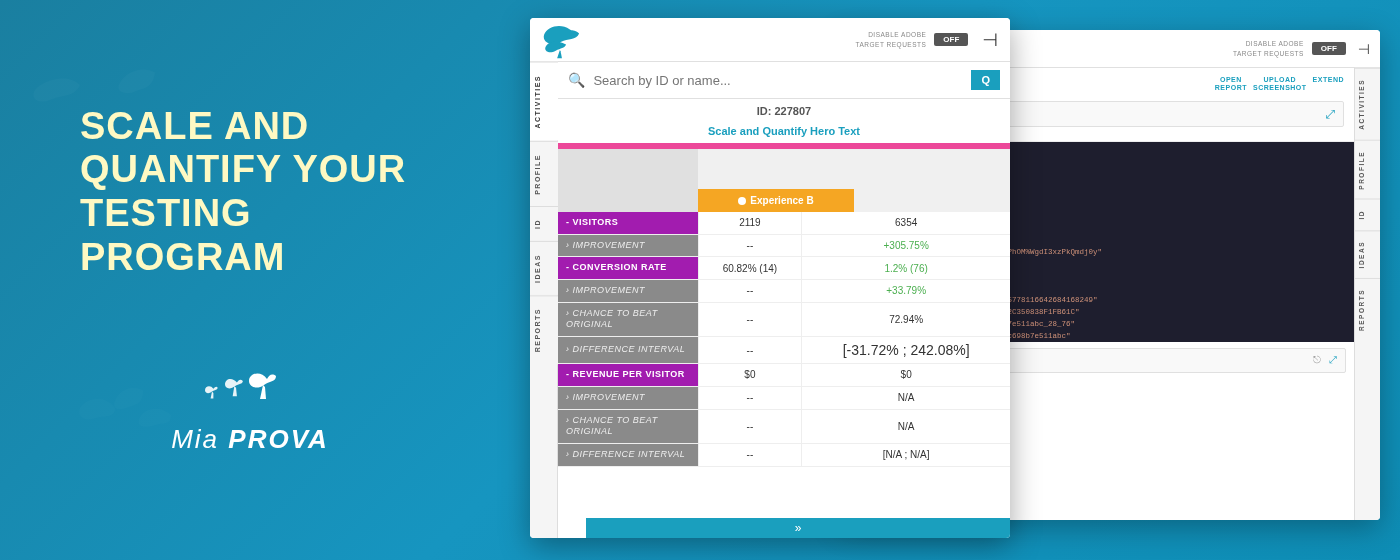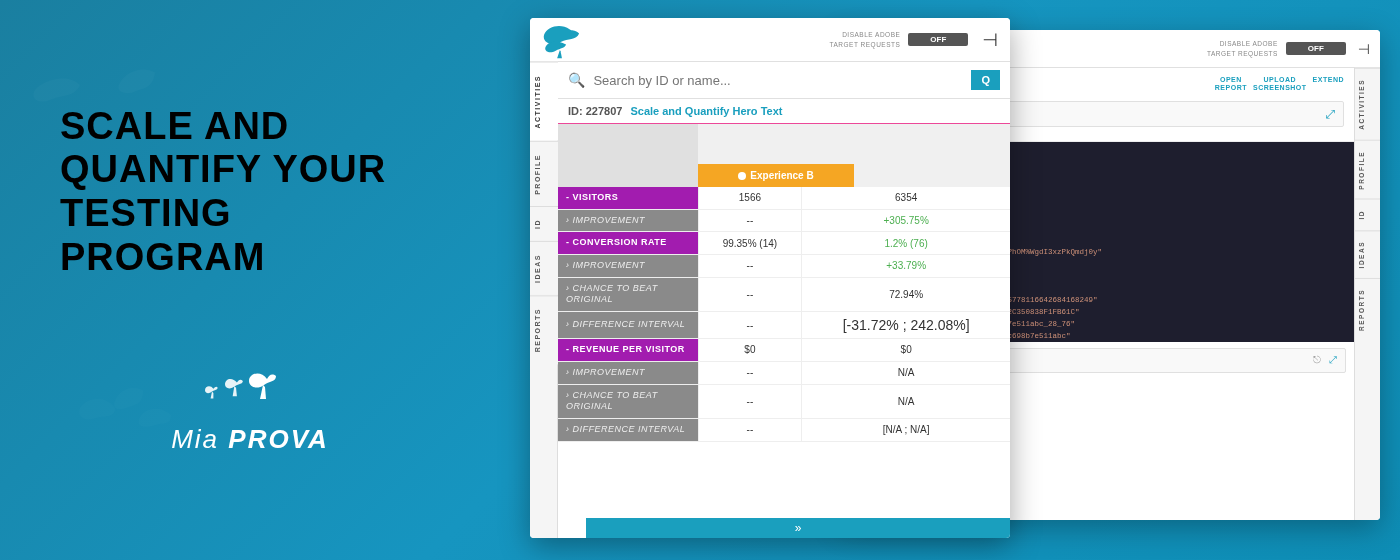--- a/index.html
+++ b/index.html
@@ -32,27 +32,28 @@
       left: 60px;
       top: 0;
       bottom: 0;
       width: 380px;
       display: flex;
       flex-direction: column;
       justify-content: center;
     }
 
     .hero-title {
-      color: #000000;
+      color: #fef9c3;
       font-size: 38px;
       font-weight: 900;
       line-height: 1.15;
       text-transform: uppercase;
       margin-bottom: 80px;
       letter-spacing: 1px;
+      margin-left: 20px;
     }
 
     .logo-area {
       display: flex;
       align-items: center;
       gap: 10px;
       flex-direction: column;
     }
 
     
@@ -114,21 +115,21 @@
       text-transform: uppercase;
       letter-spacing: 0.5px;
       line-height: 1.2;
     }
 
     .toggle-btn {
       background: #555;
       color: white;
       font-size: 8px;
       font-weight: bold;
-      padding: 2px 22px;
+      padding: 2px 9px;
       border-radius: 2px;
       display: inline-block;
     }
 
     .toggle-off {
       background: #555;
     }
 
     .exit-icon {
       font-size: 18px;
@@ -202,24 +203,25 @@
       font-size: 11px;
       cursor: pointer;
       font-weight: bold;
     }
 
     
     .activity-id-row {
       padding: 6px 10px;
       font-size: 11px;
       color: #333;
-      border-bottom: 1px solid #ec4899;
+      border-bottom: 6px solid #ec4899;
       display: flex;
       align-items: center;
       gap: 8px;
+      flex-direction: column;
     }
 
     .activity-id {
       color: #555;
       font-weight: bold;
       font-size: 11px;
     }
 
     .activity-name {
       color: #1a9fbe;
@@ -649,33 +651,33 @@
           <span class="dot dot-white"></span>
           <span>Experience B</span>
         </div>
       </div>
 
       <table class="data-table">
         <tbody>
 
           <tr>
             <td class="metric-cell">- VISITORS</td>
-            <td class="value-cell">1566</td>
+            <td class="value-cell">2119</td>
             <td class="value-cell">6354</td>
           </tr>
 
           <tr>
             <td class="metric-cell sub">› IMPROVEMENT</td>
             <td class="value-cell">--</td>
             <td class="value-cell positive">+305.75%</td>
           </tr>
 
           <tr>
             <td class="metric-cell">- CONVERSION RATE</td>
-            <td class="value-cell">99.35% (14)</td>
+            <td class="value-cell">60.82% (14)</td>
             <td class="value-cell positive">1.2% (76)</td>
           </tr>
 
           <tr>
             <td class="metric-cell sub">› IMPROVEMENT</td>
             <td class="value-cell">--</td>
             <td class="value-cell positive">+33.79%</td>
           </tr>
 
           <tr>

